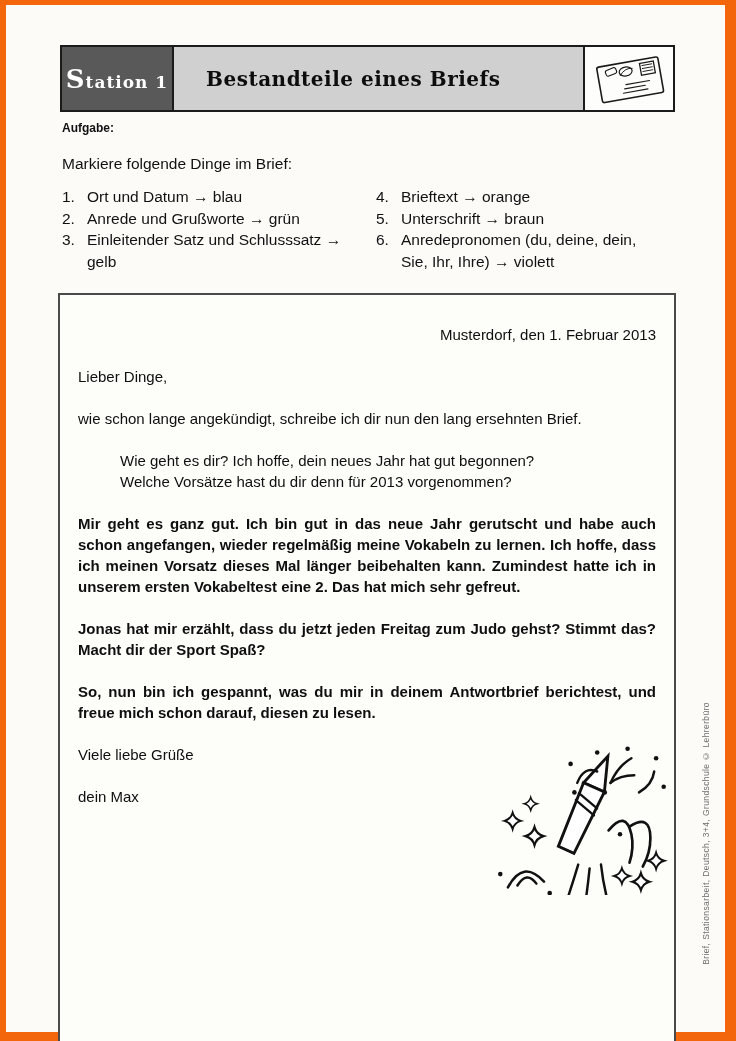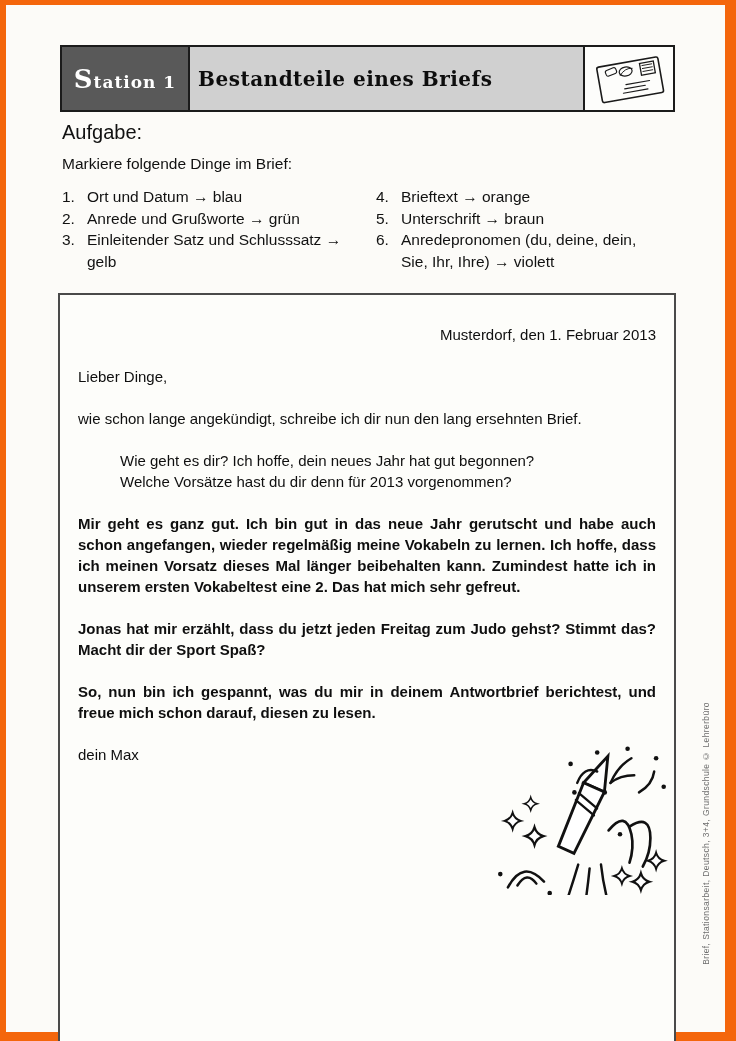--- a/index.html
+++ b/index.html
@@ -18,51 +18,51 @@
 
   
   .header {
     position:absolute; left:54px; top:40px;
     width:615px; height:67px;
     display:flex; box-sizing:border-box;
     border:2px solid #1b1b1b;
     background:#d0d0d0;
   }
   .station {
-    width:128px; background:#595959; color:#fff;
+    width:112px; background:#595959; color:#fff;
     border-right:2px solid #1b1b1b;
     display:flex; align-items:center; justify-content:center;
     box-sizing:border-box;
   }
   .station-label {
     display:block; text-align:center;
     font-family:"DejaVu Serif", serif;
     font-weight:bold; font-size:17px; letter-spacing:1px;
   }
   .station-label::first-letter { font-size:26px; }
   .title-box {
     flex:1; display:flex; align-items:center;
-    padding-left:8px; box-sizing:border-box;
+    padding-left:32px; box-sizing:border-box;
   }
   .title-label {
     font-family:"DejaVu Serif", serif;
     font-weight:bold; font-size:20px; color:#0d0d0d;
     letter-spacing:0.5px;
   }
   .stamp-box {
     width:90px; background:#fdfdfb;
     border-left:2px solid #1b1b1b;
     display:flex; align-items:center; justify-content:center;
     box-sizing:border-box;
   }
 
   
   .aufgabe {
     position:absolute; left:56px; top:116px;
-    font-weight:normal; font-size:20px; color:#111;
+    font-weight:bold; font-size:12px; color:#111;
   }
   .intro {
     position:absolute; left:56px; top:150px;
     font-size:15.5px; color:#111;
   }
   .task-cols {
     position:absolute; left:56px; top:181px;
     width:606px; display:flex;
   }
   .task-col1 { width:314px; }
@@ -164,20 +164,21 @@
 
   <div class="letter">
     <p class="date">Musterdorf, den 1. Februar 2013</p>
     <p>Lieber Dinge,</p>
     <p>wie schon lange angekündigt, schreibe ich dir nun den lang ersehnten Brief.</p>
     <p class="preline">Wie geht es dir? Ich hoffe, dein neues Jahr hat gut begonnen?
 Welche Vorsätze hast du dir denn für 2013 vorgenommen?</p>
     <p class="just">Mir geht es ganz gut. Ich bin gut in das neue Jahr gerutscht und habe auch schon angefangen, wieder regelmäßig meine Vokabeln zu lernen. Ich hoffe, dass ich meinen Vorsatz dieses Mal länger beibehalten kann. Zumindest hatte ich in unserem ersten Vokabeltest eine 2. Das hat mich sehr gefreut.</p>
     <p class="just">Jonas hat mir erzählt, dass du jetzt jeden Freitag zum Judo gehst? Stimmt das? Macht dir der Sport Spaß?</p>
     <p class="just">So, nun bin ich gespannt, was du mir in deinem Antwortbrief berichtest, und freue mich schon darauf, diesen zu lesen.</p>
+    <p>Viele liebe Grüße</p>
     <p>dein Max</p>
 
     <svg class="rocket-art" viewBox="0 0 200 160">
       <defs>
         <path id="spk" d="M0 -9 Q2 -2 9 0 Q2 2 0 9 Q-2 2 -9 0 Q-2 -2 0 -9 Z"></path>
       </defs>
       <g stroke="#111" fill="none" stroke-width="3" stroke-linecap="round">
 
         <g transform="rotate(24 100 75)">
           <path d="M100 8 L88 44 L112 44 Z" fill="#fff"></path>

